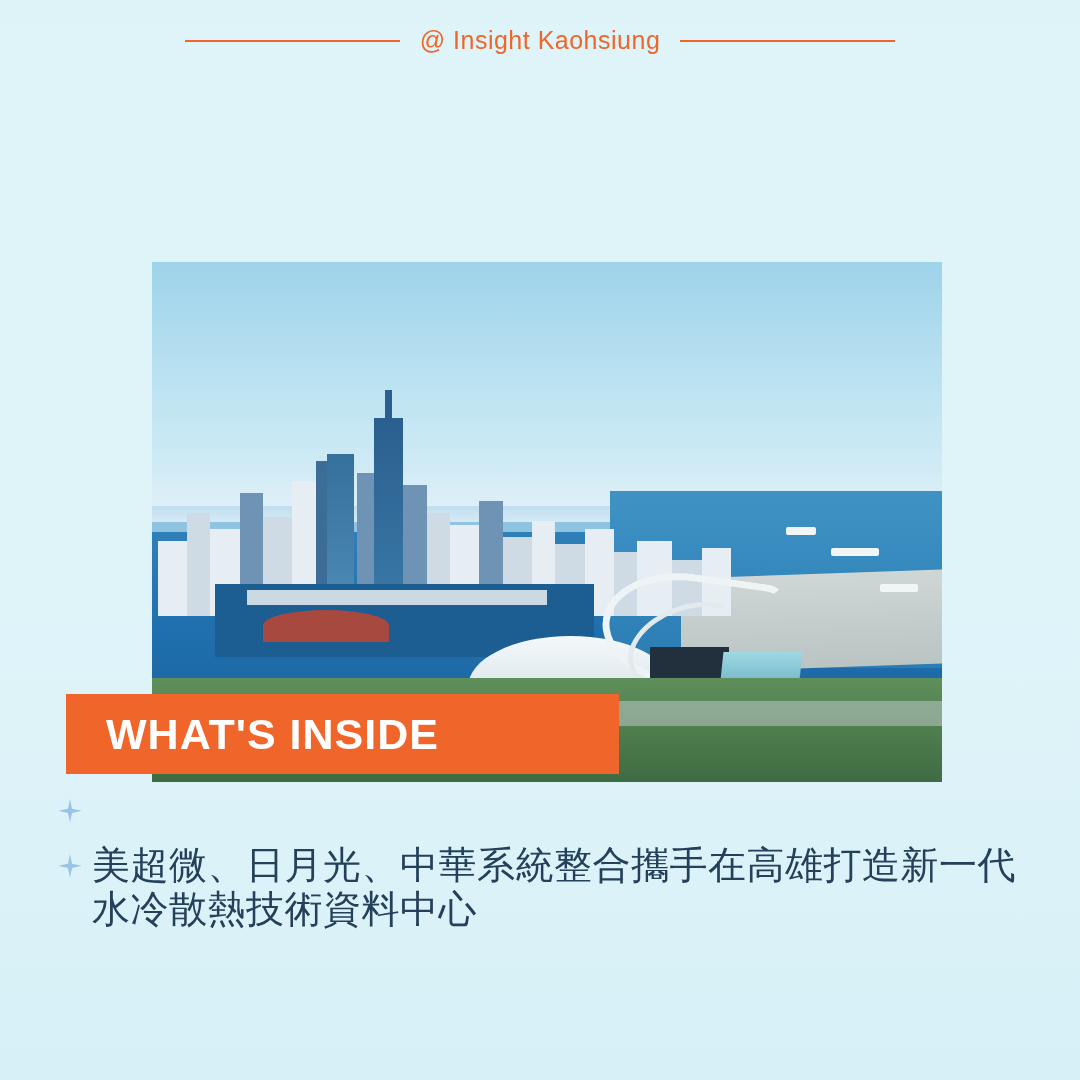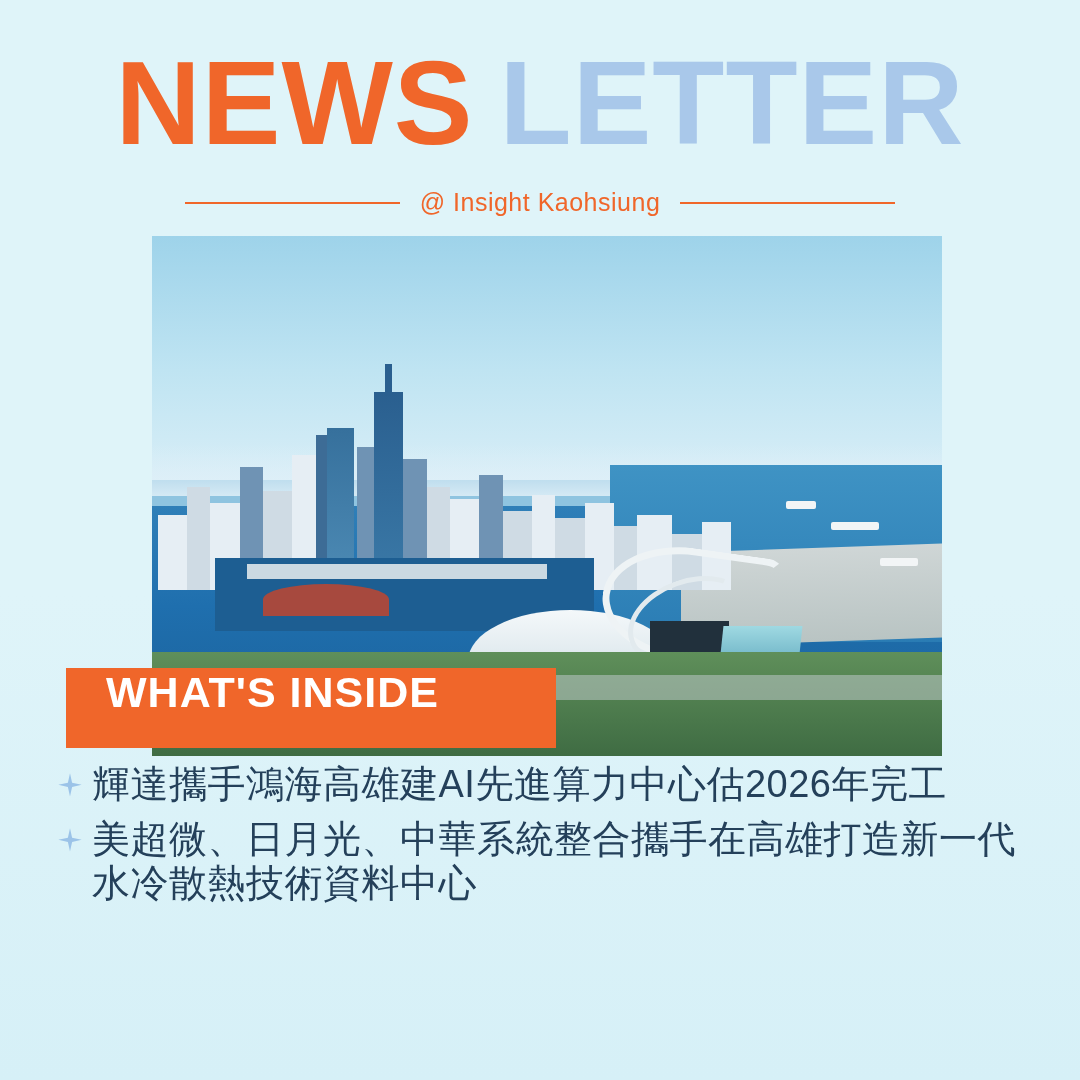--- a/index.html
+++ b/index.html
@@ -137,23 +137,23 @@
     position:absolute; left:30%; bottom:0; width:4.5%; height:82%;
     background:linear-gradient(180deg,#36709c 0%,#4e8cb6 100%);
   }
   .ship {
     position:absolute; background:#f2f5f6; height:8px; border-radius:2px;
   }
 
   
   .banner {
     position:absolute; left:66px; top:668px;
-    width:490px; height:80px;
+    width:553px; height:80px;
     background:#f0662a;
-    display:flex; align-items:flex-start;
+    display:flex; align-items:center;
   }
   .banner-text {
     color:#ffffff; font-size:43px; font-weight:bold;
     letter-spacing:1px; padding-left:40px;
   }
 
   
   .list {
     position:absolute; left:52px; top:762px; right:40px;
   }
@@ -172,24 +172,20 @@
     font-size:38px; line-height:1.16;
     color:#24405a;
     letter-spacing:.5px;
   }
 </style>
 </head>
 <body>
 
 <div class="poster">
 
-  <div class="title-row">
-    <span class="title-news">NEWS</span>
-    <span class="title-letter">LETTER</span>
-  </div>
 
   <div class="subtitle-row">
     <span class="rule"></span>
     <span class="subtitle">@ Insight Kaohsiung</span>
     <span class="rule"></span>
   </div>
 
   <div class="photo-wrap">
     <div class="photo">
       <div class="sky"></div>
@@ -243,21 +239,20 @@
   </div>
 
   <div class="list">
 
     <div class="item">
       <span class="spark">
         <svg width="28" height="28" viewBox="0 0 24 24">
             <path d="M12 1 L13.8 9.2 L22 11 L13.8 12.8 L12 21 L10.2 12.8 L2 11 L10.2 9.2 Z" fill="#9bc3e8"></path>
           </svg>
       </span>
-      <span class="item-text">輝達攜手鴻海高雄建AI先進算力中心估2026年完工</span>
     </div>
 
     <div class="item">
       <span class="spark">
         <svg width="28" height="28" viewBox="0 0 24 24">
             <path d="M12 1 L13.8 9.2 L22 11 L13.8 12.8 L12 21 L10.2 12.8 L2 11 L10.2 9.2 Z" fill="#9bc3e8"></path>
           </svg>
       </span>
       <span class="item-text">美超微、日月光、中華系統整合攜手在高雄打造新一代水冷散熱技術資料中心</span>
     </div>

